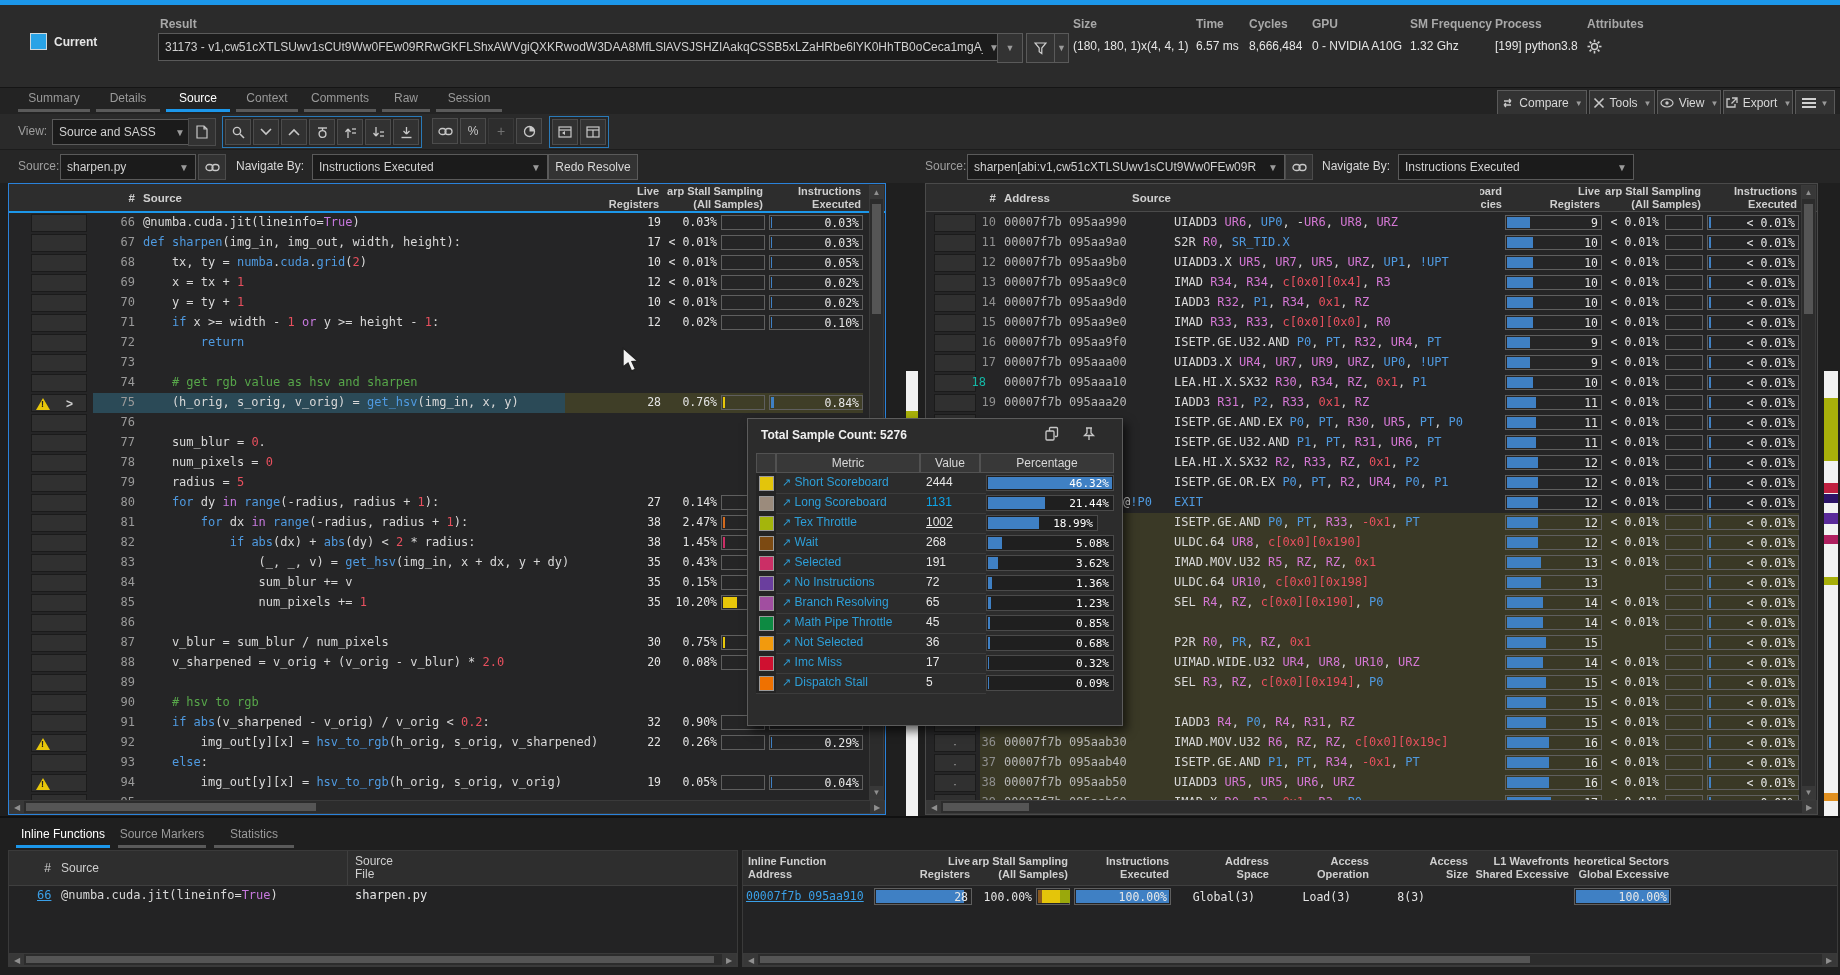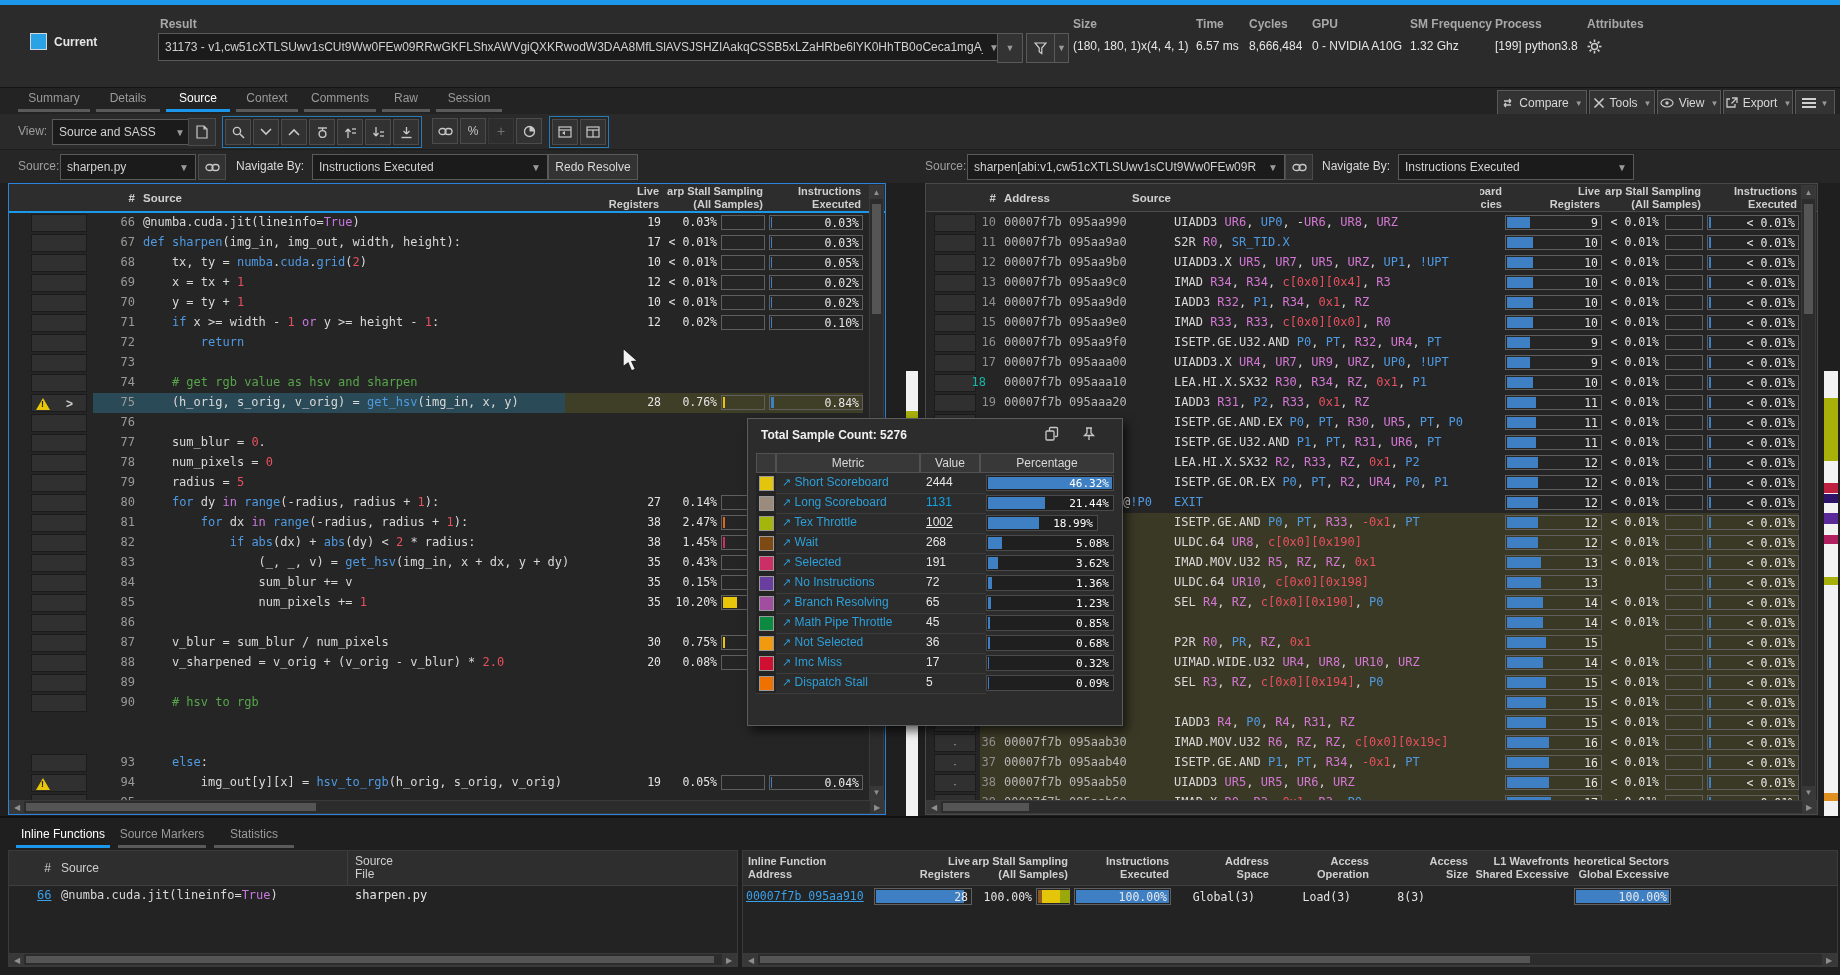--- a/index.html
+++ b/index.html
@@ -545,20 +545,43 @@
           <div class="srow" style="top: 460px;">
             <div class="gutter" style="left: 22px; width: 56px;"></div>
             <div class="lineno" style="left: 86px; width: 40px;">89</div>
             <div class="code" style="left: 134px;"></div>
           </div>
           <div class="srow" style="top: 480px;">
             <div class="gutter" style="left: 22px; width: 56px;"></div>
             <div class="lineno" style="left: 86px; width: 40px;">90</div>
             <div class="code" style="left: 134px;">    <span class="cm"># hsv to rgb</span></div>
           </div>
+          <div class="srow" style="top: 500px;">
+            <div class="gutter" style="left: 22px; width: 56px;"></div>
+            <div class="lineno" style="left: 86px; width: 40px;">91</div>
+            <div class="code" style="left: 134px;">    <span class="k">if</span> <span class="fn">abs</span>(v_sharpened - v_orig) / v_orig &lt; <span class="nm">0.2</span>:</div>
+            <div class="mcell" style="left: 556px; width: 96px;">32</div>
+            <div class="mcell" style="left: 656px; width: 52px;">0.90%</div>
+            <div class="mbox" style="left: 712px; width: 44px;"></div>
+            <div class="mbox" style="left: 760px; width: 94px;"></div>
+          </div>
+          <div class="srow" style="top: 520px;">
+            <div class="gutter" style="left: 22px; width: 56px;">
+              <span class="warn" style="left: 4px;"></span>
+            </div>
+            <div class="lineno" style="left: 86px; width: 40px;">92</div>
+            <div class="code" style="left: 134px;">        img_out[y][x] = <span class="fn">hsv_to_rgb</span>(h_orig, s_orig, v_sharpened)</div>
+            <div class="mcell" style="left: 556px; width: 96px;">22</div>
+            <div class="mcell" style="left: 656px; width: 52px;">0.26%</div>
+            <div class="mbox" style="left: 712px; width: 44px;"></div>
+            <div class="mbox" style="left: 760px; width: 94px;">
+              <span class="tick" style="width: 1px;"></span>
+              <span class="val">0.29%</span>
+            </div>
+          </div>
           <div class="srow" style="top: 540px;">
             <div class="gutter" style="left: 22px; width: 56px;"></div>
             <div class="lineno" style="left: 86px; width: 40px;">93</div>
             <div class="code" style="left: 134px;">    <span class="k">else</span>:</div>
           </div>
           <div class="srow" style="top: 560px;">
             <div class="gutter" style="left: 22px; width: 56px;">
               <span class="warn" style="left: 4px;"></span>
             </div>
             <div class="lineno" style="left: 86px; width: 40px;">94</div>

